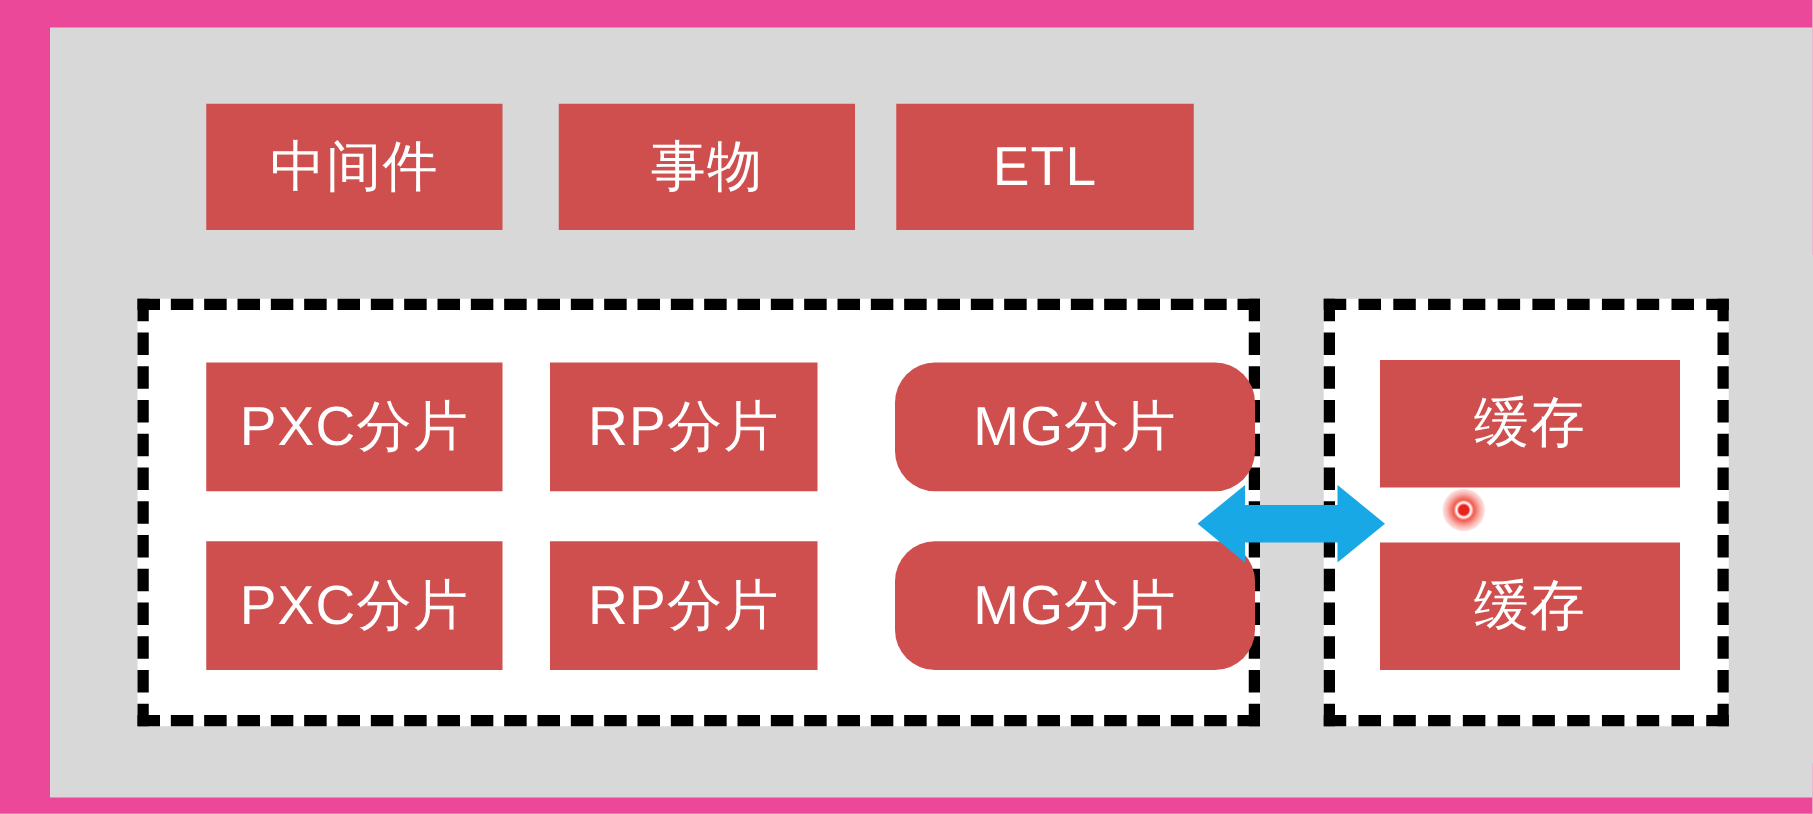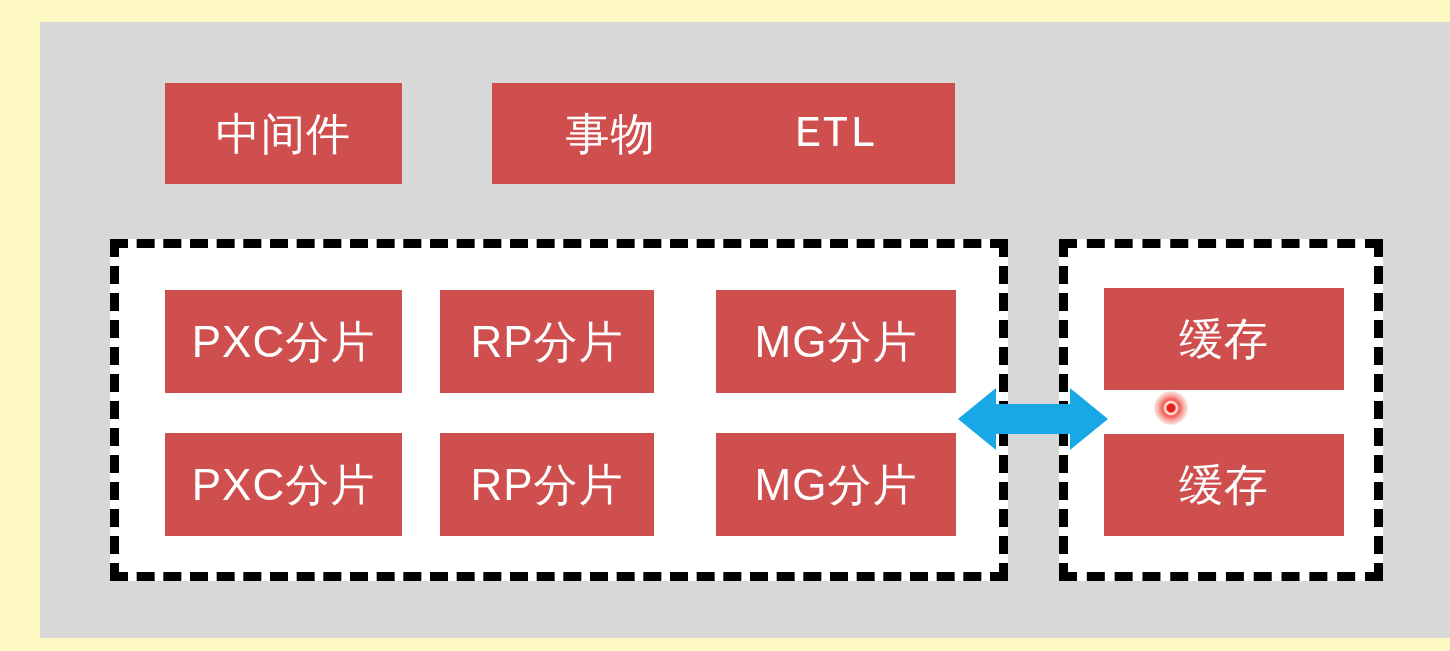--- a/index.html
+++ b/index.html
@@ -10,21 +10,21 @@
   body {
     width: 1450px;
     height: 651px;
     font-family: "Liberation Sans", "DejaVu Sans", sans-serif;
     overflow: hidden;
   }
   #canvas {
     position: relative;
     width: 1450px;
     height: 651px;
-    background: #fef9c3;
+    background: #ec4899;
   }
   
   .gray-panel {
     position: absolute;
     left: 40px;
     top: 22px;
     width: 1410px;
     height: 616px;
     background: #d8d8d8;
   }
@@ -39,42 +39,42 @@
     font-size: 44px;
     font-weight: 400;
     letter-spacing: 1px;
     line-height: 1;
     box-sizing: border-box;
   }
 
   
   .top-row .red-box { top: 83px; height: 101px; }
   .tb0 { left: 165px;  width: 237px; }
-  .tb1 { left: 447px;  width: 237px; margin-left: 45px; }
-  .tb2 { left: 717px;  width: 238px; font-family: Liberation Mono, monospace; }
+  .tb1 { left: 447px;  width: 237px; }
+  .tb2 { left: 717px;  width: 238px; }
 
   
   .dashed-zone {
     position: absolute;
     background: #ffffff;
     border: 9px dashed #000000;
     box-sizing: border-box;
     top: 239px;
     height: 342px;
   }
   .zone-shards { left: 110px; width: 898px; }
   .zone-cache  { left: 1059px; width: 324px; }
 
   
   .shard-box { position: absolute; height: 103px; }
   .row-a .shard-box { top: 290px; }
   .row-b .shard-box { top: 433px; }
   .c0 { left: 165px; width: 237px; }
   .c1 { left: 440px; width: 214px; }
-  .c2 { left: 716px; width: 240px; }
+  .c2 { left: 716px; width: 288px; border-radius: 32px; }
 
   
   .cache-box { position: absolute; left: 1104px; width: 240px; height: 102px; justify-content: center; }
   .cache-0 { top: 288px; }
   .cache-1 { top: 434px; }
 
   
   .arrow-wrap {
     position: absolute;
     left: 958px;

